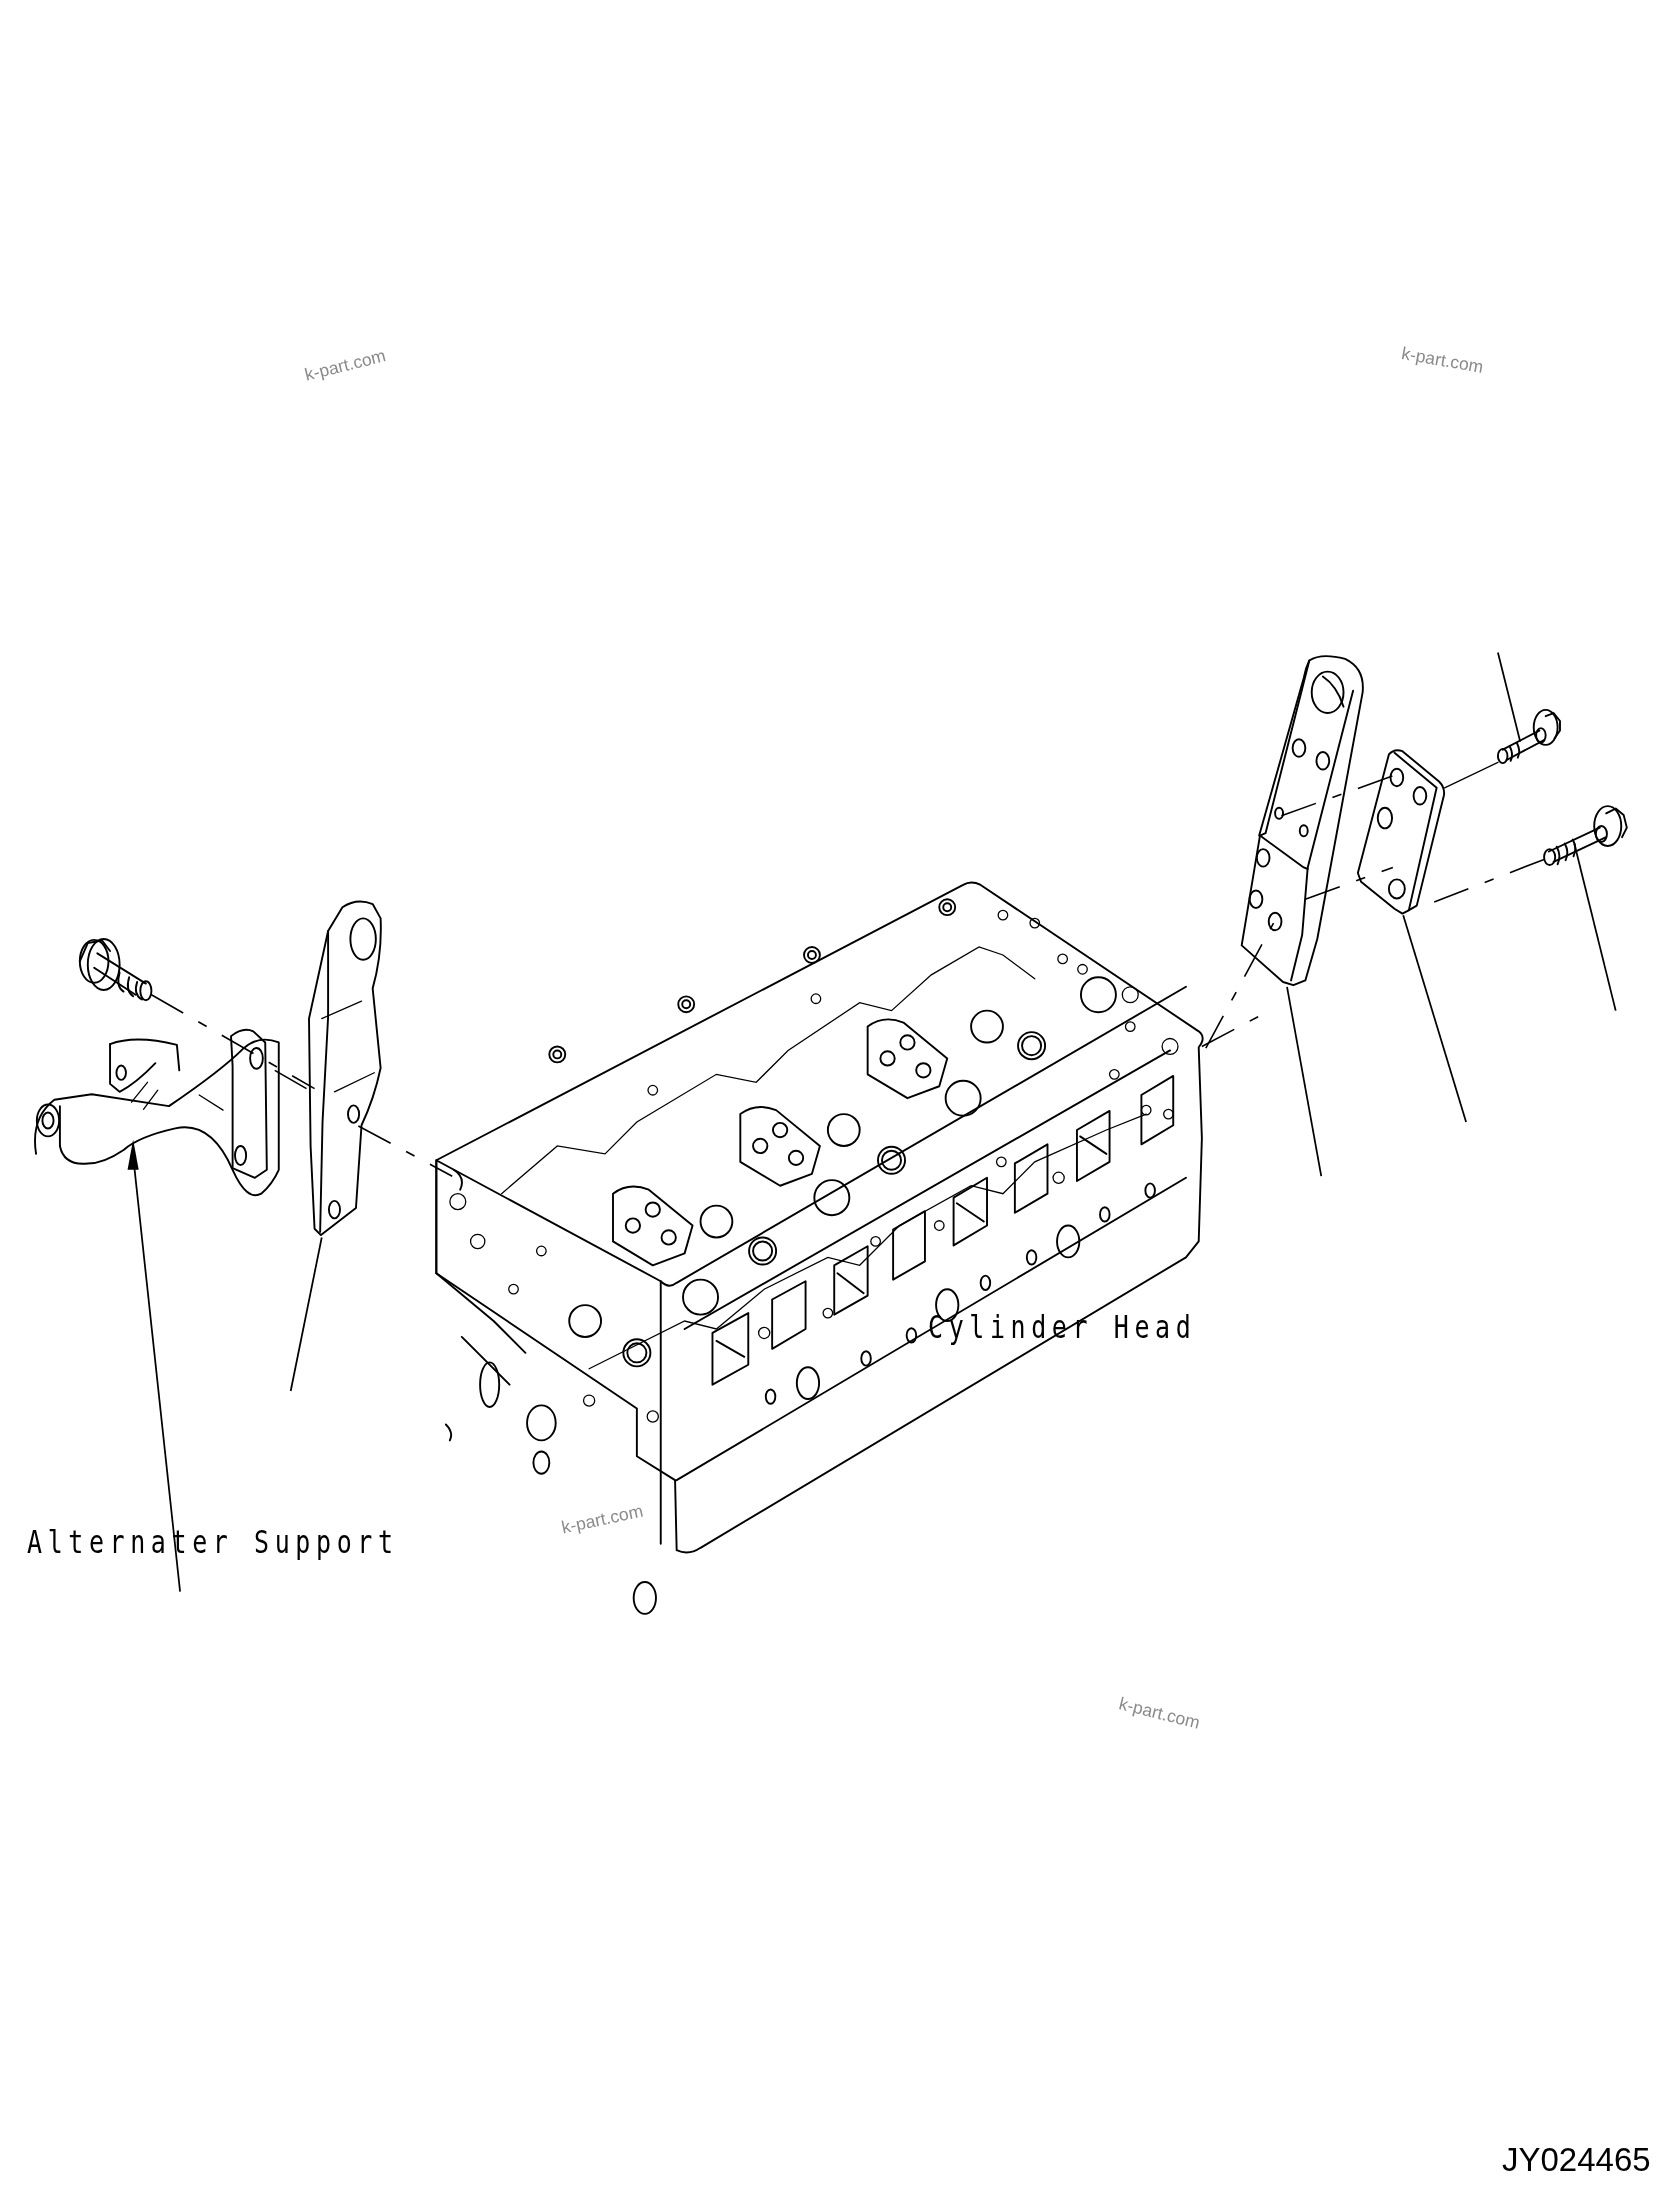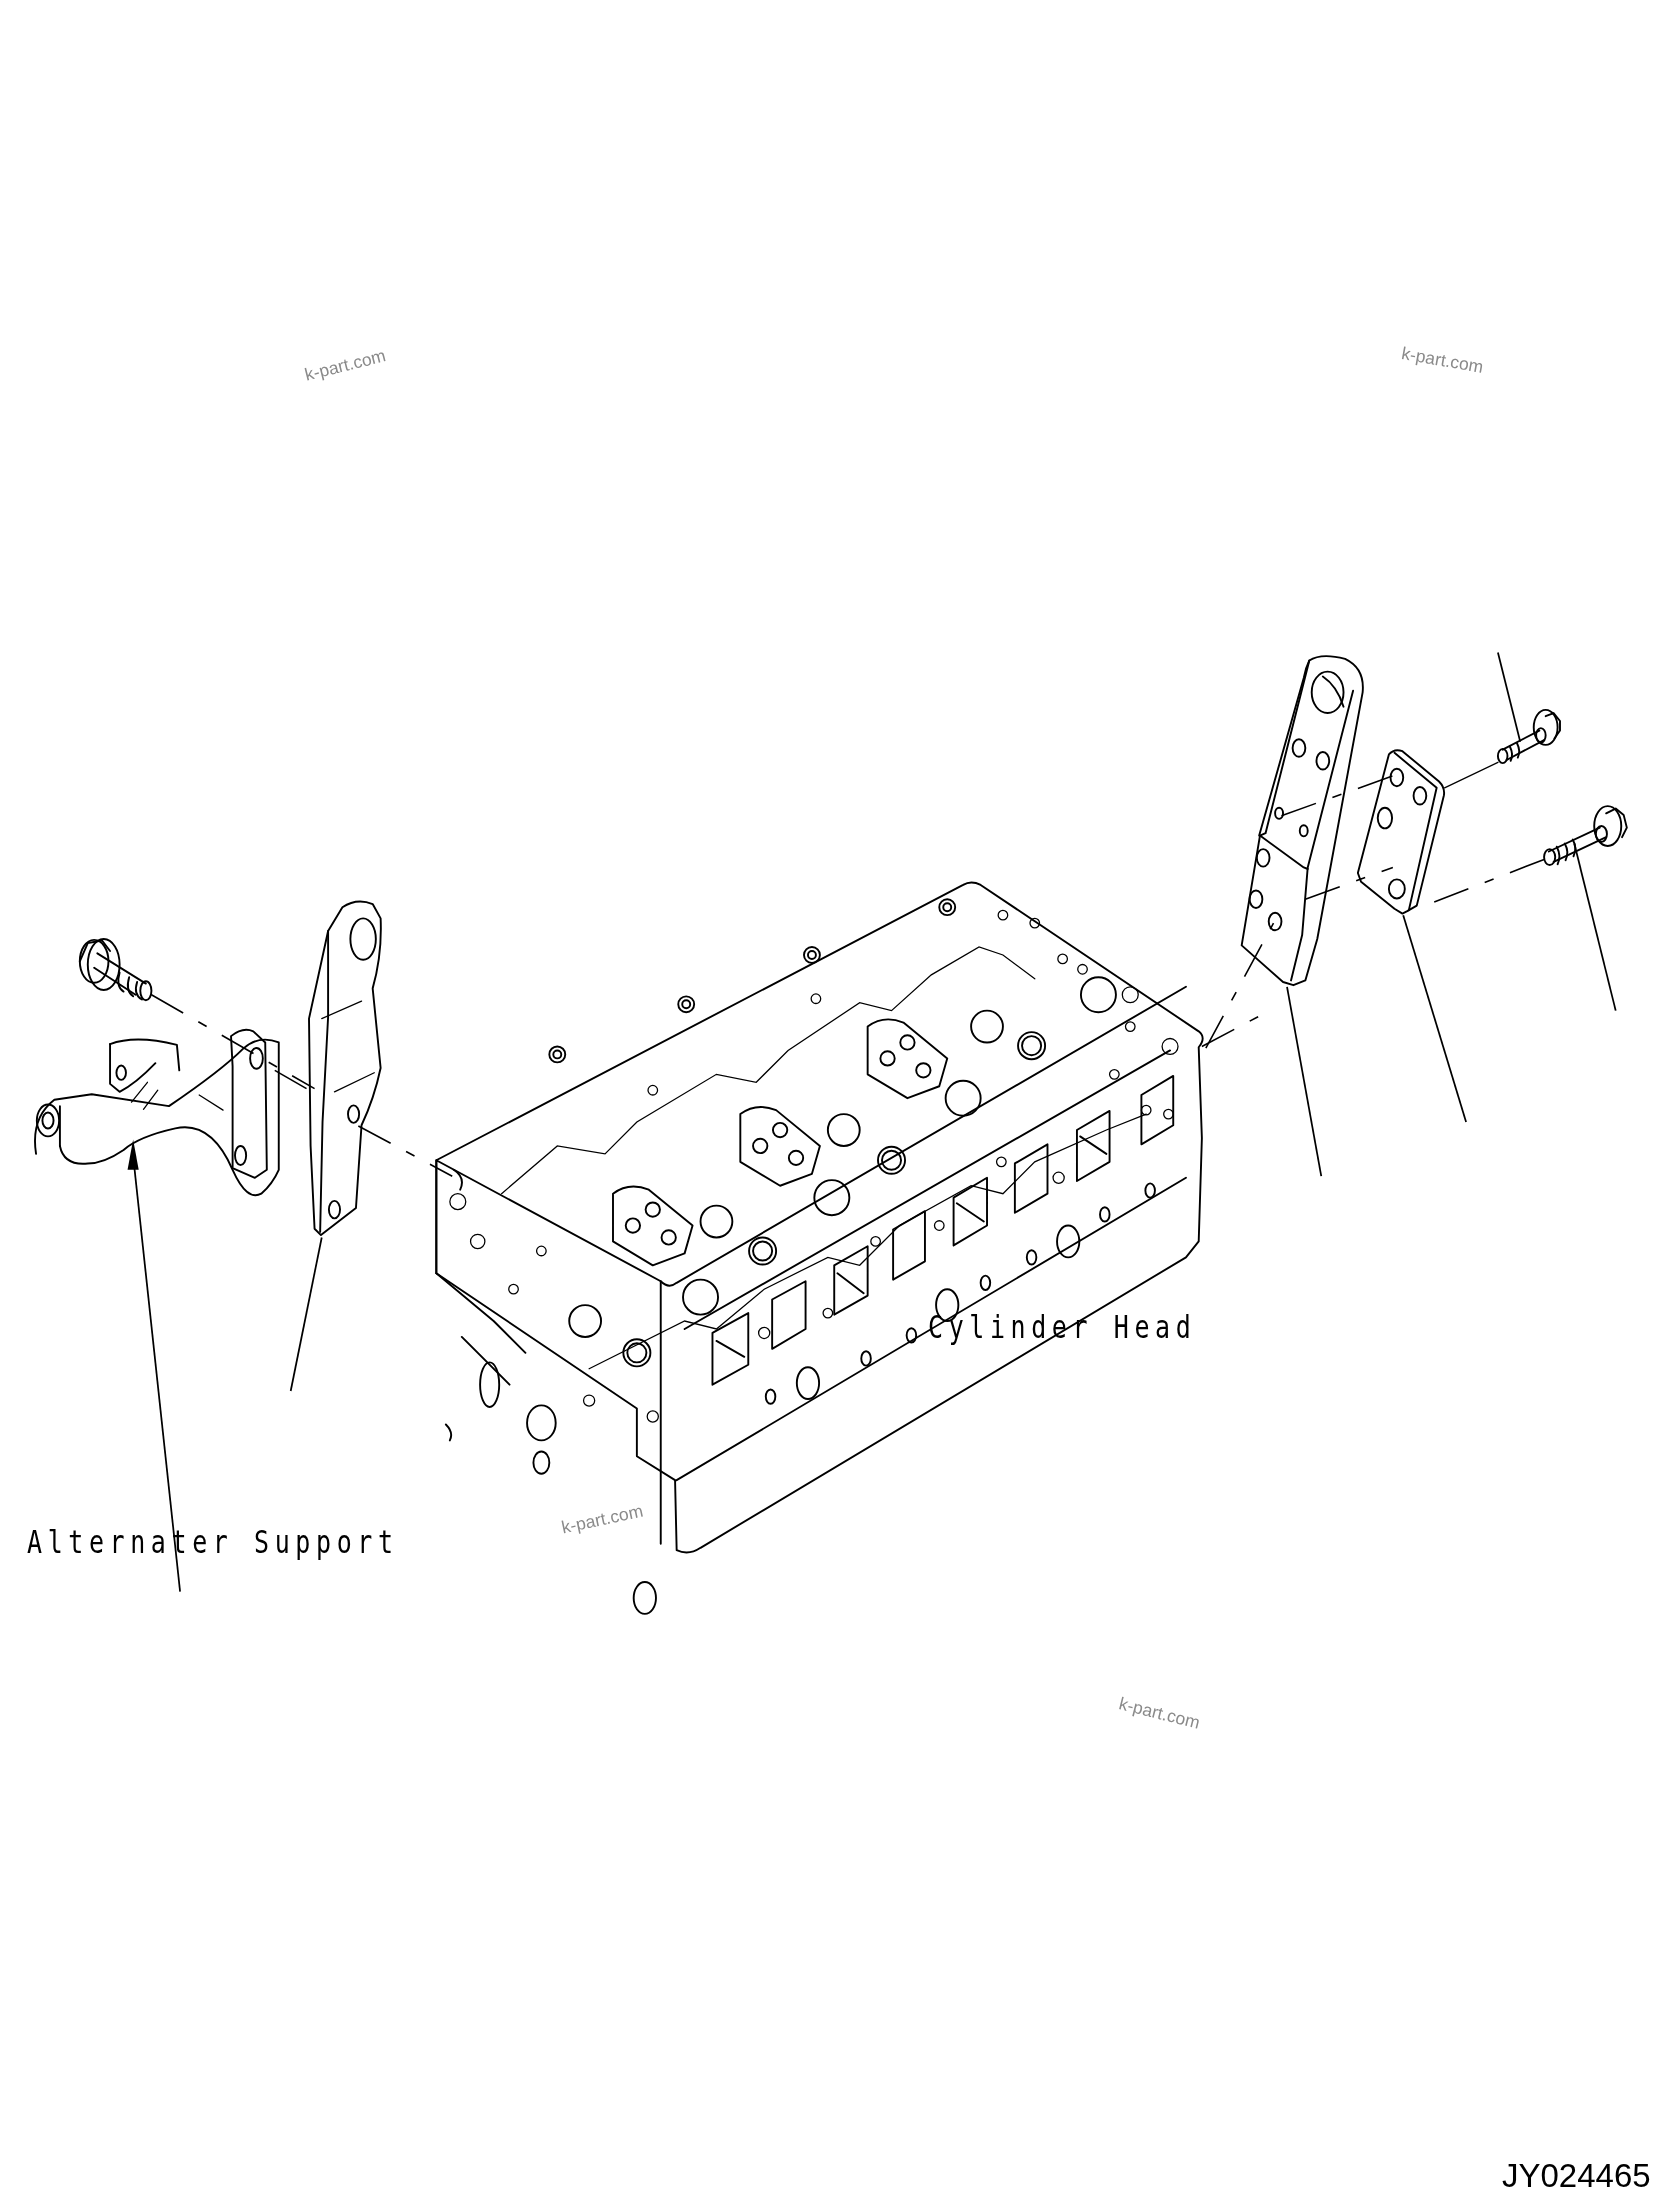--- a/index.html
+++ b/index.html
@@ -231,14 +231,14 @@
 </svg>
 
 <div class="label" style="left:928px; top:1308px; font-size:32px;">Cylinder Head</div>
 <div class="label" style="left:27px; top:1523px; font-size:32px;">Alternater Support</div>
 
 <div class="watermark" style="left:304px; top:355px; transform:rotate(-14deg);">k-part.com</div>
 <div class="watermark" style="left:1401px; top:350px; transform:rotate(10deg);">k-part.com</div>
 <div class="watermark" style="left:561px; top:1509px; transform:rotate(-12deg);">k-part.com</div>
 <div class="watermark" style="left:1118px; top:1703px; transform:rotate(14deg);">k-part.com</div>
 
-<div class="figid" style="left:1502px; top:2141px;margin-top:16px;">JY024465</div>
+<div class="figid" style="left:1502px; top:2141px;">JY024465</div>
 
 
 </body></html>

